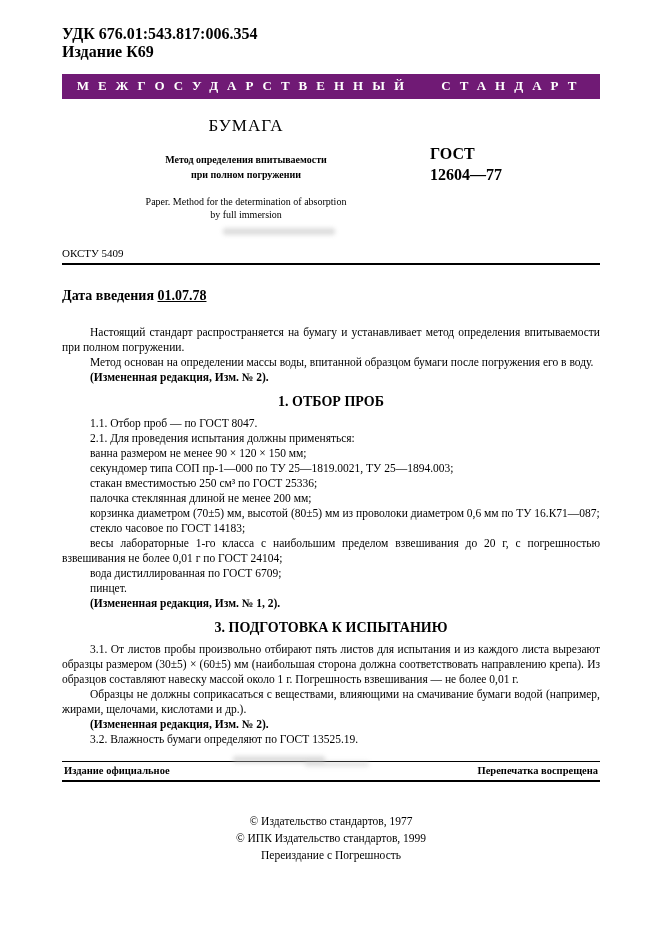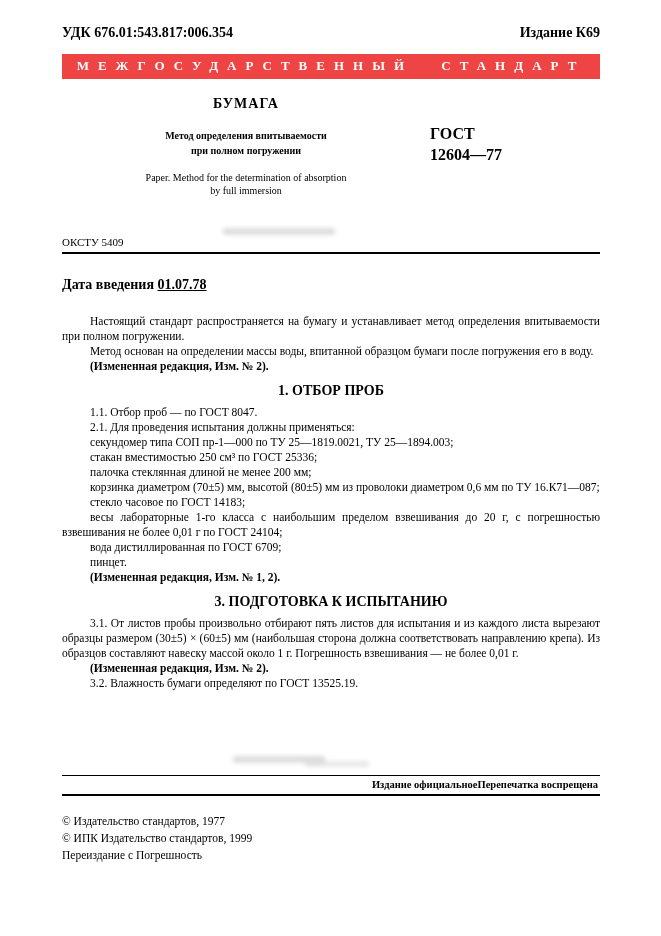--- a/index.html
+++ b/index.html
@@ -4,45 +4,45 @@
 <style>
   * { margin:0; padding:0; box-sizing:border-box; }
   html,body { background:#ffffff; }
   .page {
     width:661px; height:936px; position:relative; background:#fff;
     font-family:"Liberation Serif", serif; color:#000;
     display:flex; flex-direction:column;
     padding:25px 61px 0 62px; overflow:hidden;
   }
   .row-between { display:flex; justify-content:space-between; align-items:baseline; }
-  .udk-line { font-size:14px; font-weight:bold; }
+  .udk-line { font-size:16px; font-weight:bold;flex-direction:column; }
   .banner {
-    margin-top:13px; background:#ef4444; color:#fff; text-align:center;
+    margin-top:13px; background:#701a75; color:#fff; text-align:center;
     font-weight:bold; font-size:13px; letter-spacing:9px; word-spacing:16px;
     padding:4px 0 5px 0; white-space:nowrap; overflow:hidden;
   }
   .title-area { display:flex; margin-top:17px; }
   .title-left { flex:1; text-align:center; }
-  .doc-title { font-weight:bold; font-size:14px; letter-spacing:1px; }
+  .doc-title { font-weight:normal; font-size:17px; letter-spacing:1px; }
   .doc-subtitle { margin-top:16px; font-weight:bold; font-size:10px; line-height:15px; }
   .doc-english { margin-top:13px; font-size:10px; line-height:13px; }
   .gost-block { width:170px; text-align:left; padding-top:27px; font-weight:bold; font-size:16px; line-height:21px; }
-  .okstu { margin-top:39px; font-size:11px; }
+  .okstu { margin-top:26px; font-size:11px; }
   .rule-thick { border-top:2px solid #000; margin-top:4px; }
   .date-row { margin-top:23px; text-align:left; font-size:14px; font-weight:bold; }
   .date-value { text-decoration:underline; }
   .body-text { margin-top:21px; font-size:11.5px; line-height:15px; text-align:justify; }
   .para { text-indent:28px; }
   .bold { font-weight:bold; }
   .sec-heading { text-align:center; font-size:14px; font-weight:bold; margin:9px 0 7px 0; }
   .spacer { flex:1; }
   .footer-rule-top { border-top:1.5px solid #000; }
-  .footer-row { display:flex; justify-content:flex-end; font-size:10.5px; font-weight:bold; padding:3px 2px 4px 2px; }
+  .footer-row { display:flex; justify-content:space-between; font-size:10.5px; font-weight:bold; padding:3px 2px 4px 2px; }
   .footer-rule-bottom { border-top:2px solid #000; }
-  .copyright { margin-top:17px; text-align:left; font-size:11.5px; line-height:17px; }
+  .copyright { margin-top:31px; text-align:center; font-size:11.5px; line-height:17px; }
   .bottom-pad { height:72px; }
   .artifact { position:absolute; background:#bdbdbd; filter:blur(2px); opacity:0.5; border-radius:2px; }
   .artifact-1 { left:223px; top:228px; width:112px; height:7px; }
   .artifact-2 { left:233px; top:756px; width:92px; height:7px; }
   .artifact-3 { left:305px; top:761px; width:64px; height:6px; opacity:0.35; }
 </style>
 </head>
 <body>
 
 <div class="page">
@@ -83,32 +83,34 @@
 
   <div class="body-text">
     <p class="para">Настоящий стандарт распространяется на бумагу и устанавливает метод определения впитываемости при полном погружении.</p>
     <p class="para">Метод основан на определении массы воды, впитанной образцом бумаги после погружения его в воду.</p>
     <p class="para bold">(Измененная редакция, Изм. № 2).</p>
 
     <div class="sec-heading">1. ОТБОР ПРОБ</div>
     <p class="para">1.1. Отбор проб — по ГОСТ 8047.</p>
 
     <p class="para">2.1. Для проведения испытания должны применяться:</p>
+    <p class="para">ванна размером не менее 90 × 120 × 150 мм;</p>
     <p class="para">секундомер типа СОП пр-1—000 по ТУ 25—1819.0021, ТУ 25—1894.003;</p>
     <p class="para">стакан вместимостью 250 см³ по ГОСТ 25336;</p>
     <p class="para">палочка стеклянная длиной не менее 200 мм;</p>
     <p class="para">корзинка диаметром (70±5) мм, высотой (80±5) мм из проволоки диаметром 0,6 мм по ТУ 16.К71—087;</p>
     <p class="para">стекло часовое по ГОСТ 14183;</p>
     <p class="para">весы лабораторные 1-го класса с наибольшим пределом взвешивания до 20 г, с погрешностью взвешивания не более 0,01 г по ГОСТ 24104;</p>
     <p class="para">вода дистиллированная по ГОСТ 6709;</p>
     <p class="para">пинцет.</p>
     <p class="para bold">(Измененная редакция, Изм. № 1, 2).</p>
 
     <div class="sec-heading">3. ПОДГОТОВКА К ИСПЫТАНИЮ</div>
     <p class="para">3.1. От листов пробы произвольно отбирают пять листов для испытания и из каждого листа вырезают образцы размером (30±5) × (60±5) мм (наибольшая сторона должна соответствовать направлению крепа). Из образцов составляют навеску массой около 1 г. Погрешность взвешивания — не более 0,01 г.</p>
+    <p class="para">Образцы не должны соприкасаться с веществами, влияющими на смачивание бумаги водой (например, жирами, щелочами, кислотами и др.).</p>
     <p class="para bold">(Измененная редакция, Изм. № 2).</p>
     <p class="para">3.2. Влажность бумаги определяют по ГОСТ 13525.19.</p>
   </div>
 
   <div class="spacer"></div>
 
   <div class="footer-rule-top"></div>
   <div class="footer-row">
     <span>Издание официальное</span>
     <span>Перепечатка воспрещена</span>

